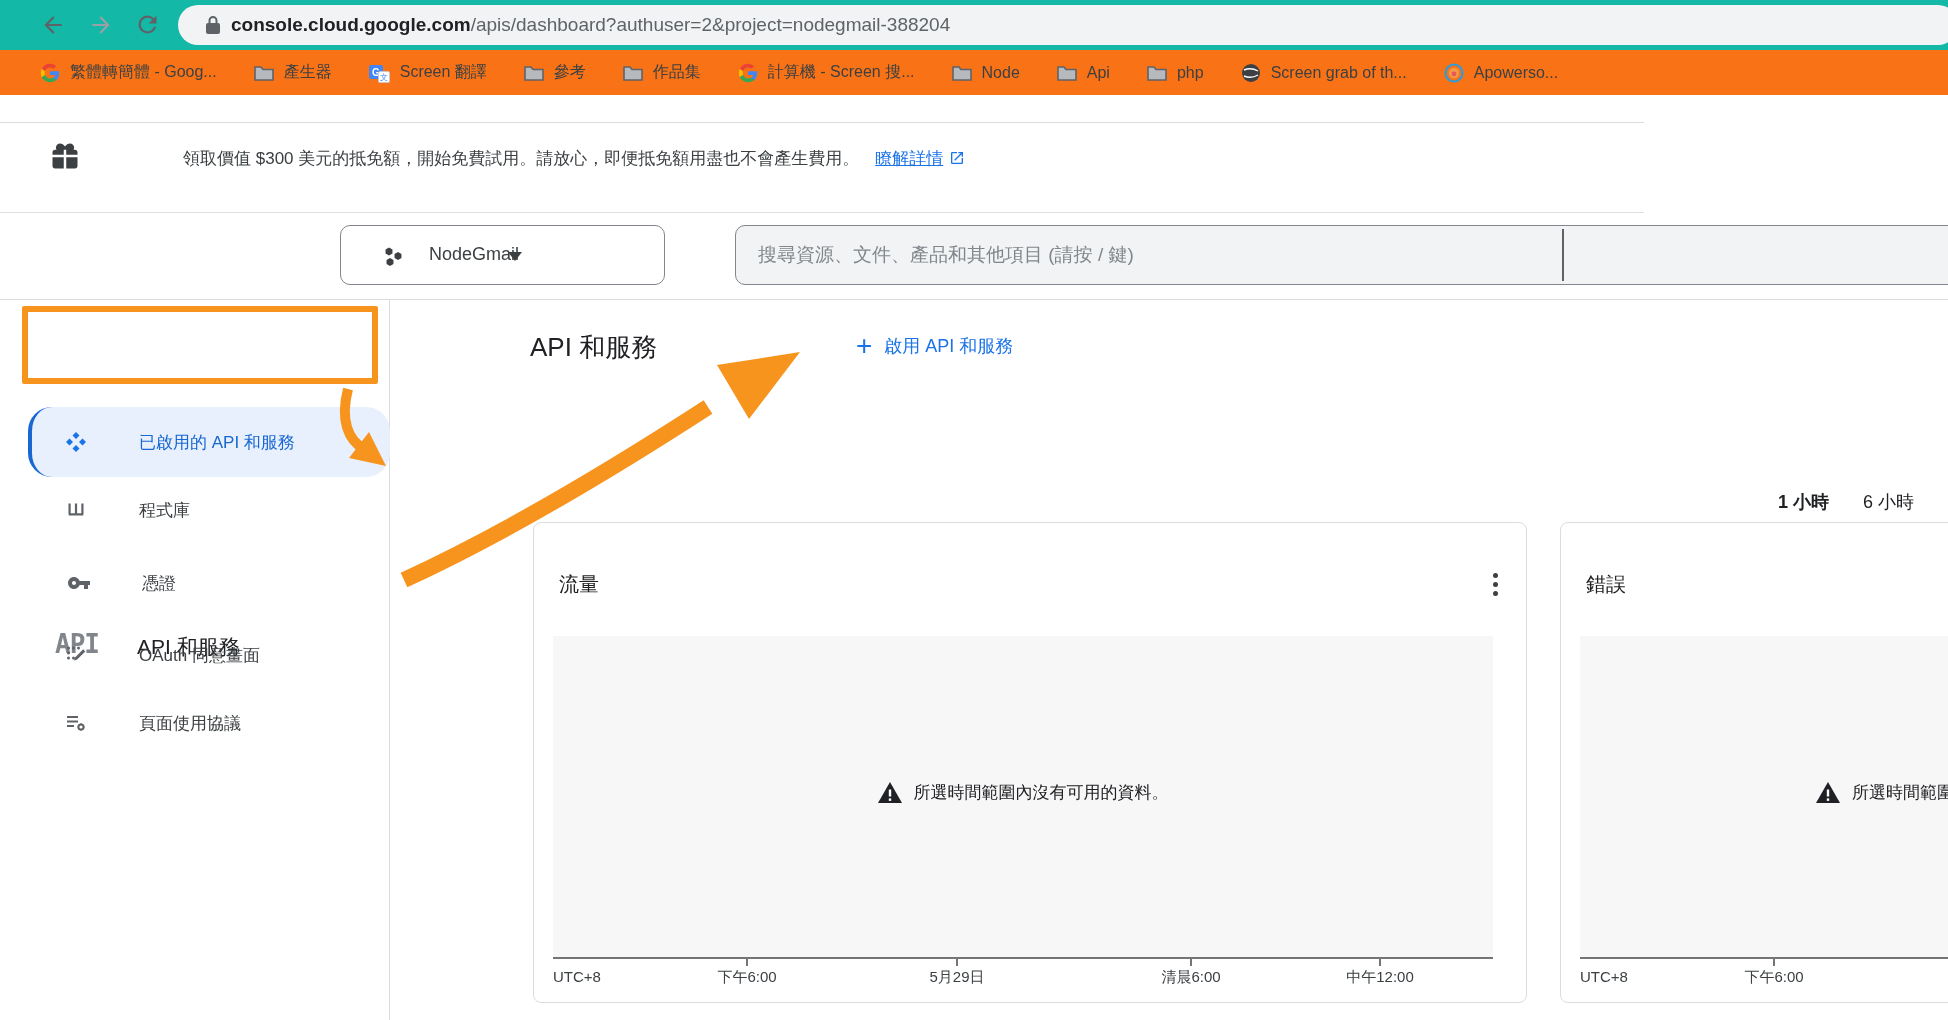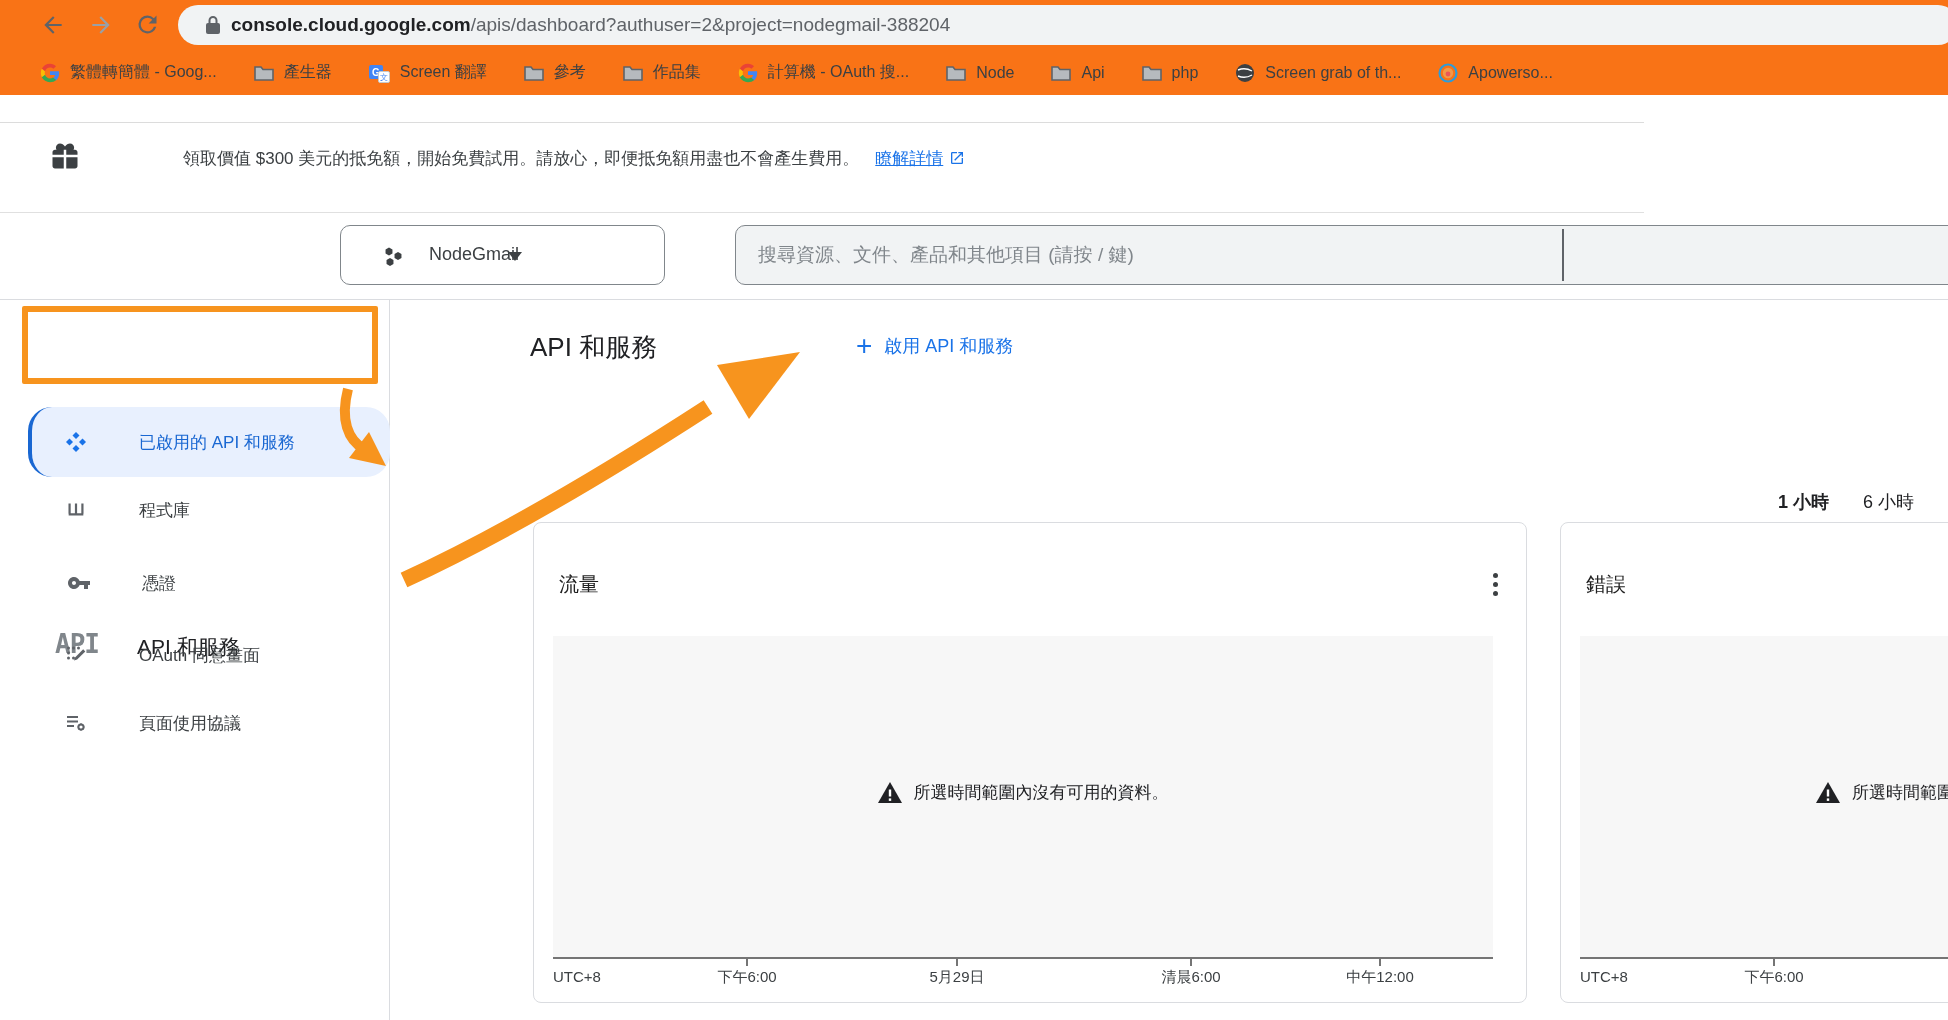--- a/index.html
+++ b/index.html
@@ -68,21 +68,21 @@
   .nodata { display:flex; align-items:center; gap:12px; }
   .nodata span { font-size:17px; color:#202124; white-space:nowrap; }
 
   .annot-box { border:6px solid #F7941E; border-radius:2px; }
   .vline { background:#5f6368; }
   svg.overlay { pointer-events:none; z-index:60; }
 </style>
 </head>
 <body>
 
-<div class="abs" style="left:0;top:0;width:1948px;height:50px;background:#f97316;">
+<div class="abs" style="left:0;top:0;width:1948px;height:50px;background:#14b8a6;">
   <span class="abs" style="left:40px;top:12px;">
     <svg width="26" height="26" viewBox="0 0 24 24">
         <path d="M20 11H7.8l5.6-5.6L12 4l-8 8 8 8 1.4-1.4L7.8 13H20z" fill="#5f6368"></path>
       </svg>
   </span>
   <span class="abs" style="left:88px;top:12px;">
     <svg width="26" height="26" viewBox="0 0 24 24">
         <path d="M4 11h12.2l-5.6-5.6L12 4l8 8-8 8-1.4-1.4 5.6-5.6H4z" fill="#9aa0a6"></path>
       </svg>
   </span>
@@ -153,21 +153,21 @@
   </div>
   <div class="bm-item">
     <span class="icon-box" style="width:20px;height:20px;">
         <svg viewBox="0 0 24 24" width="20" height="20">
           <path fill="#4285F4" d="M23 12.3c0-.8-.1-1.6-.2-2.3H12v4.5h6.2c-.3 1.4-1.1 2.6-2.3 3.4v2.8h3.7C21.7 18.7 23 15.8 23 12.3z"></path>
           <path fill="#34A853" d="M12 23c3 0 5.5-1 7.3-2.7l-3.7-2.8c-1 .7-2.3 1.1-3.6 1.1-2.8 0-5.2-1.9-6-4.4H2.2v2.9C4 20.6 7.7 23 12 23z"></path>
           <path fill="#FBBC05" d="M6 14.2c-.2-.7-.3-1.4-.3-2.2s.1-1.5.3-2.2V6.9H2.2C1.4 8.4 1 10.2 1 12s.4 3.6 1.2 5.1L6 14.2z"></path>
           <path fill="#EA4335" d="M12 5.4c1.6 0 3 .5 4.1 1.6l3.1-3.1C17.5 2.1 15 1 12 1 7.7 1 4 3.4 2.2 6.9L6 9.8c.8-2.5 3.2-4.4 6-4.4z"></path>
         </svg>
       </span>
-    <span class="bm-label">計算機 - OAuth 搜...</span>
+    <span class="bm-label">計算機 - Screen 搜...</span>
   </div>
   <div class="bm-item">
     <span class="icon-box" style="width:20px;height:20px;">
         <svg width="20" height="18" viewBox="0 0 20 18">
           <path d="M1 3h6l2 2.5h10V16H1z" fill="#b6babe" stroke="#5f6368" stroke-width="1.6"></path>
         </svg>
       </span>
     <span class="bm-label">Node</span>
   </div>
   <div class="bm-item">

